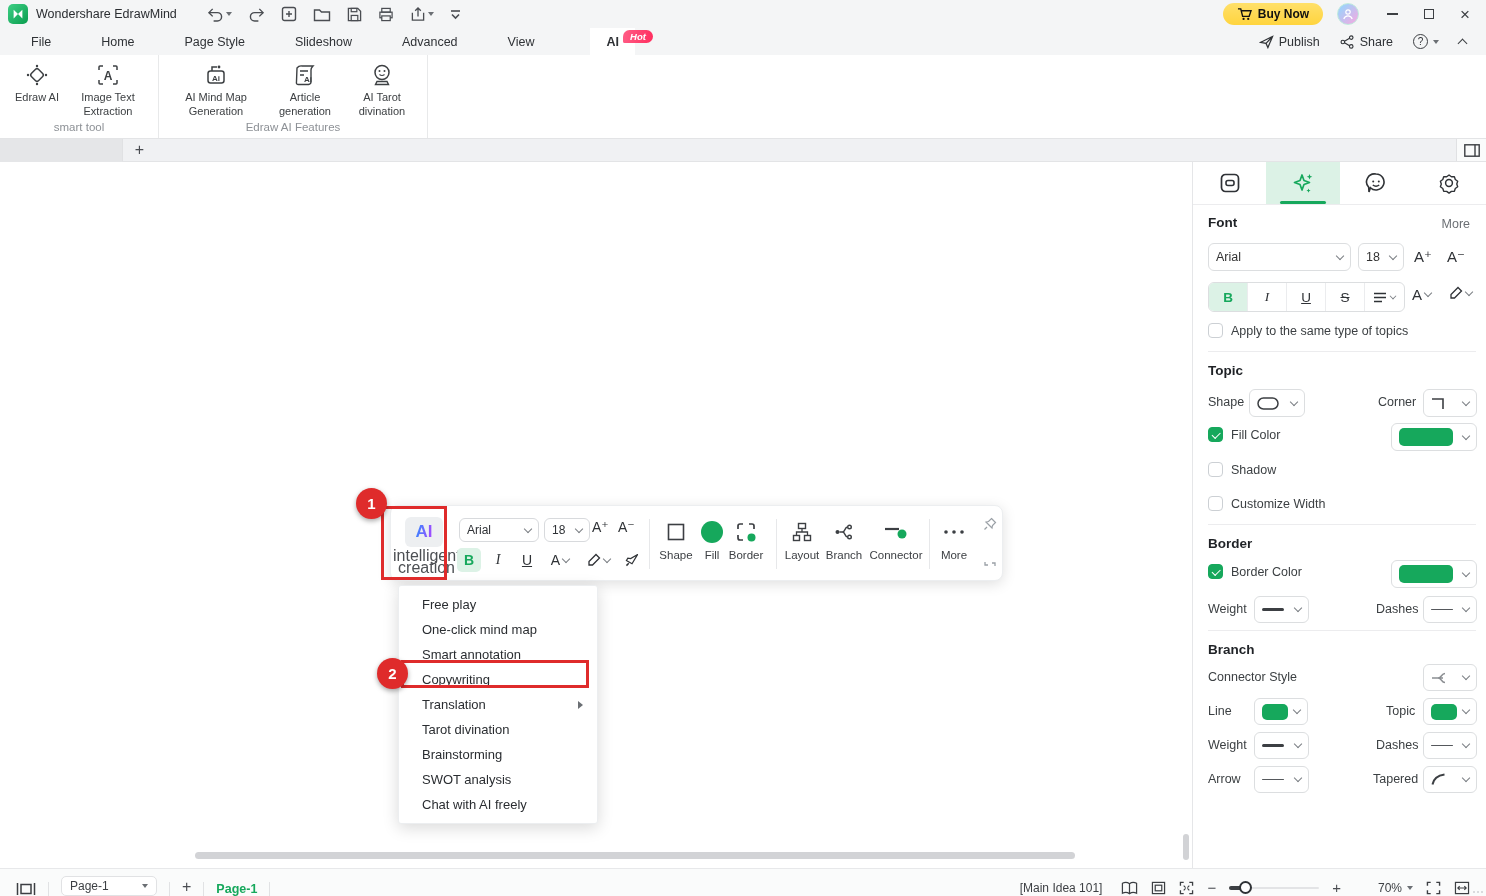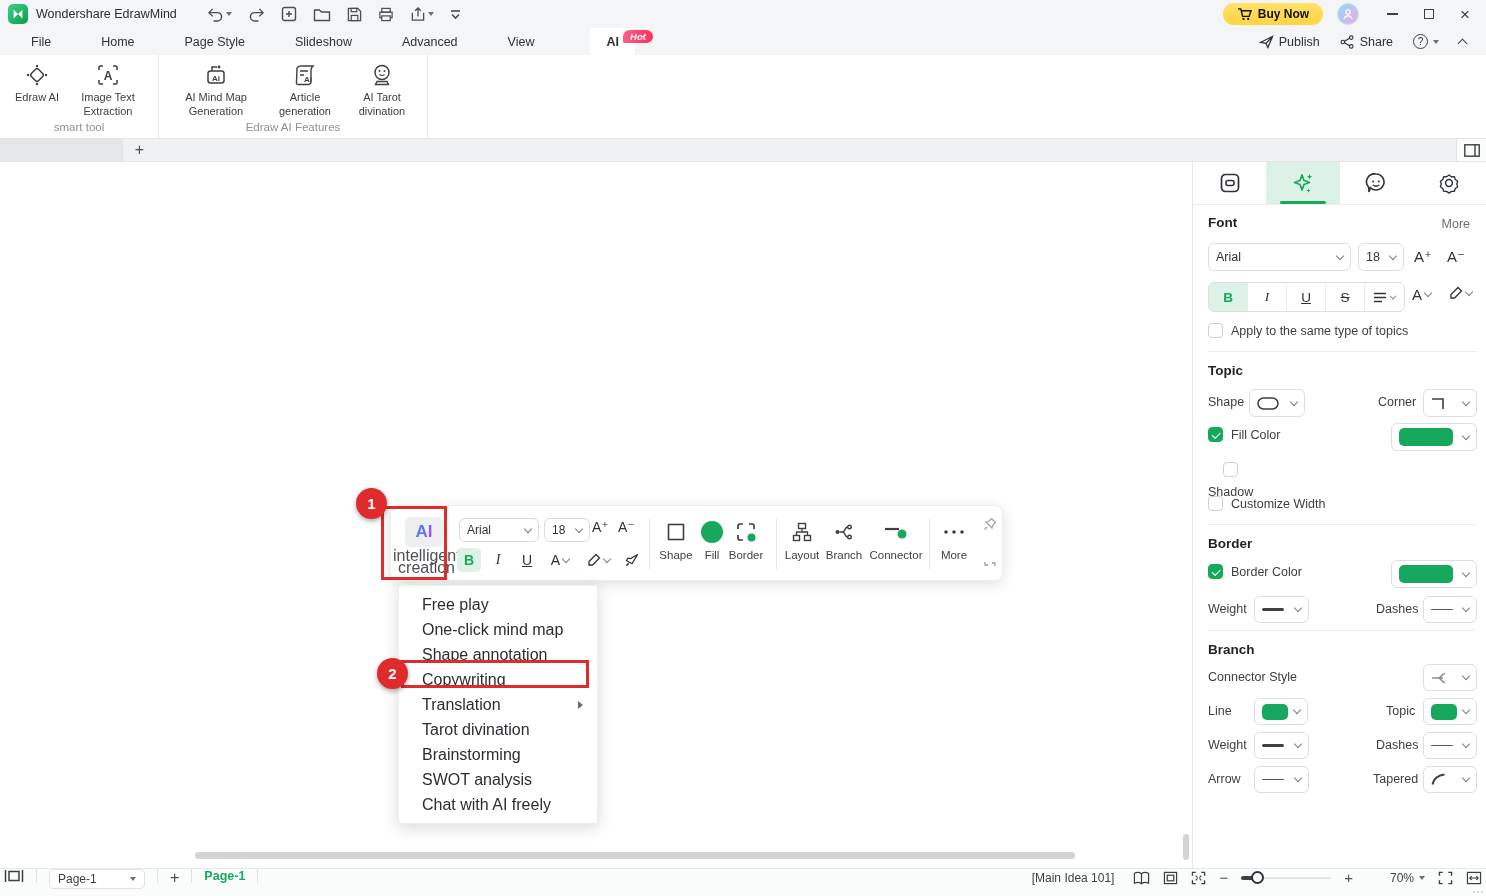--- a/index.html
+++ b/index.html
@@ -79,21 +79,21 @@
   .fbtn{width:24px;height:24px;display:flex;align-items:center;justify-content:center;border-radius:5px;
         font-size:14px;color:#2f3236;}
   .fbtn.on{background:var(--green_light);color:var(--green);font-weight:bold;}
   .tbitem{position:absolute;top:11px;text-align:center;}
   .tbitem .icn{height:29px;display:flex;align-items:center;justify-content:center;}
   .tbitem .lbl{font-size:11.5px;color:#3c3f43;margin-top:3px;}
   .vdiv{position:absolute;top:13px;width:1px;height:50px;background:#e7e8ea;}
 
   .aimenu{left:398px;top:423px;width:200px;background:#fff;border:1px solid #eceef0;border-radius:3px;
           box-shadow:0 4px 16px rgba(0,0,0,.15);padding:6px 0;z-index:20;}
-  .mitem{height:25px;display:flex;align-items:center;padding-left:23px;font-size:16px;color:#2a2d31;position:relative;}
+  .mitem{height:25px;display:flex;align-items:center;padding-left:23px;font-size:13px;color:#2a2d31;position:relative;}
   .subarrow{position:absolute;right:14px;width:0;height:0;border-top:4px solid transparent;
             border-bottom:4px solid transparent;border-left:5px solid #6b6f74;}
 
   .hscroll{left:195px;top:690px;width:880px;height:7px;border-radius:4px;background:#d2d3d6;}
   .vscroll{left:1183px;top:672px;width:6px;height:26px;border-radius:3px;background:#d2d3d6;}
 
   
   .sidebar{position:relative;width:294px;height:100%;background:#fff;border-left:1px solid #e5e6e8;font-size:12.5px;}
   .ptabs{display:flex;height:43px;border-bottom:1px solid #ececee;}
   .ptab{flex:1;display:flex;align-items:center;justify-content:center;color:#2f3236;position:relative;}
@@ -111,21 +111,21 @@
   .swatch{border-radius:5px;background:var(--green);}
   .wline{background:#3c3f43;border-radius:2px;}
   .seg{display:flex;border:1px solid #dcdee0;border-radius:6px;overflow:hidden;height:30px;background:#fff;}
   .segc{width:39px;display:flex;align-items:center;justify-content:center;font-size:13.5px;color:#2f3236;border-right:1px solid #ebecee;}
   .segc:last-child{border-right:none;}
   .segc.on{background:var(--green_light);color:var(--green);font-weight:bold;}
   .resetbtn{border:1px solid #e4e6e8;border-radius:8px;background:#fff;color:#c6cbd1;
             display:flex;align-items:center;justify-content:center;font-size:13px;}
 
   
-  .statusbar{height:28px;background:#fafbfb;border-top:1px solid #e7e8ea;display:flex;align-items:flex-start;padding:0 4px;color:#3c3f43;}
+  .statusbar{height:28px;background:#fafbfb;border-top:1px solid #e7e8ea;display:flex;align-items:flex-end;padding:0 16px;color:#3c3f43;}
   .sbdiv{width:1px;height:14px;background:#e1e2e4;margin:0 12px;}
   .pgsel{width:96px;height:20px;background:#fff;border:1px solid #e1e2e4;border-radius:5px;
          display:flex;align-items:center;justify-content:space-between;padding:0 8px;font-size:12px;}
   .pgtab{color:var(--green);font-weight:bold;font-size:12.5px;}
   .sb-right{margin-left:auto;display:flex;align-items:center;gap:13px;}
   .track{width:90px;height:2px;background:#e3e4e6;border-radius:2px;position:relative;}
   .trackfill{position:absolute;left:0;top:-1px;height:4px;width:14px;background:#3c3f43;border-radius:2px;}
   .knob{position:absolute;left:10px;top:-6px;width:13px;height:13px;border-radius:50%;background:#fff;border:2.2px solid #2f3236;}
   .grip{position:absolute;right:2px;bottom:2px;display:grid;grid-template-columns:repeat(3,4px);}
   .grip i{width:2px;height:2px;background:#cfd1d4;border-radius:50%;margin:1px;}
@@ -453,21 +453,21 @@
         <span class="abs" style="left:593px;top:52px;">
           <svg width="12" height="12" viewBox="0 0 12 12">
               <path d="M1 4 v3 h3 M11 8 V5 h-3" fill="none" stroke="#9aa0a6" stroke-width="1.3"></path>
             </svg>
         </span>
       </div>
 
       <div class="abs aimenu">
         <div class="mitem">Free play</div>
         <div class="mitem">One-click mind map</div>
-        <div class="mitem">Shape annotation</div>
+        <div class="mitem">Smart annotation</div>
         <div class="mitem">Copywriting</div>
         <div class="mitem">
           <span>Translation</span>
           <span class="subarrow"></span>
         </div>
         <div class="mitem">Tarot divination</div>
         <div class="mitem">Brainstorming</div>
         <div class="mitem">SWOT analysis</div>
         <div class="mitem">Chat with AI freely</div>
       </div>
@@ -574,21 +574,21 @@
 
       <div class="abs row" style="left:15px;top:265px;gap:8px;">
         <span class="cb on"></span>
         <span class="slabel">Fill Color</span>
       </div>
       <div class="abs dd" style="left:198px;top:261px;width:86px;height:28px;">
         <span class="swatch" style="width:54px;height:18px;"></span>
         <span class="chev"></span>
       </div>
 
-      <div class="abs row" style="left:15px;top:300px;gap:8px;flex-direction:column;">
+      <div class="abs row" style="left:15px;top:300px;gap:8px;">
         <span class="cb"></span>
         <span class="slabel">Shadow</span>
       </div>
       <div class="abs row" style="left:15px;top:334px;gap:8px;">
         <span class="cb"></span>
         <span class="slabel">Customize Width</span>
       </div>
 
       <div class="sdiv" style="top:362px;"></div>
       <div class="abs shead" style="left:15px;top:374px;">Border</div>

